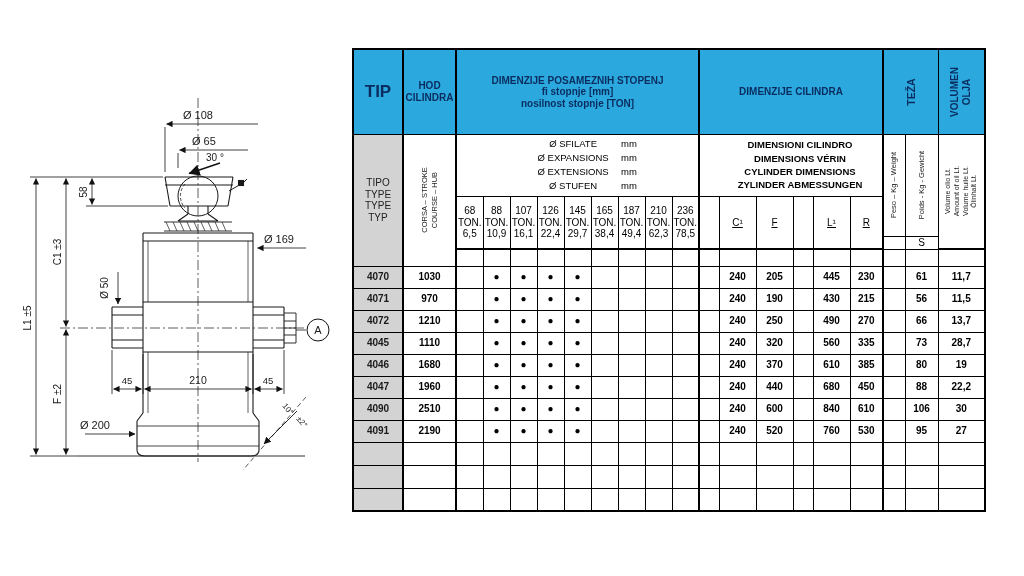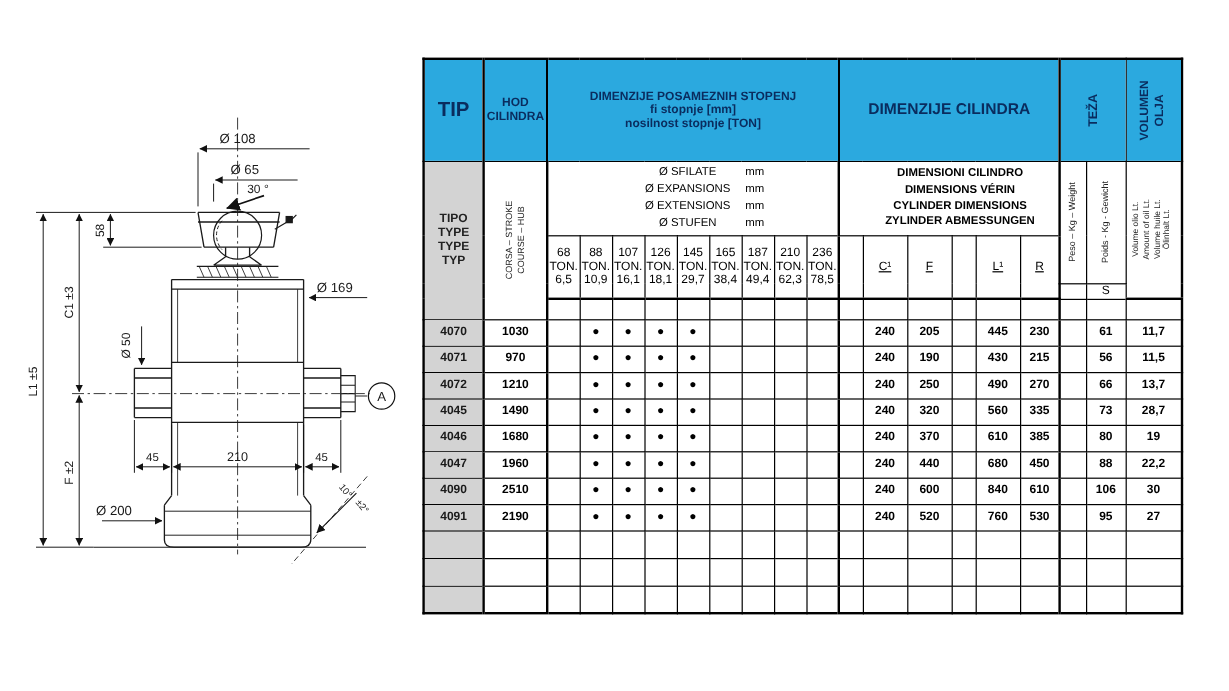--- a/index.html
+++ b/index.html
@@ -25,21 +25,21 @@
   .h4 td{border-bottom-width:2px;}
   .h5{height:17px;}
   .h5 td{border-bottom-width:2px;}
   .hb2{border-bottom-width:2px !important;}
   .br2{border-right-width:2px !important;}
   tbody tr{height:22px;}
   tr.empty-row{height:23px;}
 
   .t-title{font-size:10.5px;line-height:2.0;}
   .hod{font-size:7.5px;line-height:1.3;}
-  .tipo{font-size:12px;font-weight:bold;line-height:1.3;color:#222;}
+  .tipo{font-size:12px;font-weight:normal;line-height:1.3;color:#222;}
   .rotbox{position:absolute;left:50%;top:50%;transform:translate(-50%,-50%) rotate(-90deg);
           white-space:nowrap;text-align:center;}
   .corsa{font-size:7.5px;line-height:1.35;color:#222;}
   .wsub{font-size:7.5px;color:#222;}
   .vsub{font-size:7px;line-height:1.25;color:#222;}
   .vol-title{font-size:10px;line-height:1.2;}
   .dia-block{text-align:left;}
   .dia-block .ln{padding-left:7px;font-size:9.5px;line-height:1.45;white-space:nowrap;}
   .dia-block .nm{display:inline-block;width:96px;}
   .dims-block{text-align:left;}
@@ -194,21 +194,21 @@
       <td class="cyan br2" style="font-size:17px">TIP</td>
       <td class="cyan br2 hod">
         <div>HOD</div>
         <div>CILINDRA</div>
       </td>
       <td class="cyan br2 t-title" colspan="9">
         <div>DIMENZIJE POSAMEZNIH STOPENJ</div>
         <div>fi stopnje [mm]</div>
         <div>nosilnost stopnje [TON]</div>
       </td>
-      <td class="cyan br2" colspan="6" style="font-size:13px">DIMENZIJE CILINDRA</td>
+      <td class="cyan br2" colspan="6" style="font-size:10px">DIMENZIJE CILINDRA</td>
       <td class="cyan" colspan="2">
         <div class="rotbox" style="font-size:10.5px">TEŽA</div>
       </td>
       <td class="cyan">
         <div class="rotbox vol-title">
           <div>VOLUMEN</div>
           <div>OLJA</div>
         </div>
       </td>
     </tr>
@@ -264,21 +264,21 @@
           <div>10,9</div>
         </td>
         <td class="ton hb2" rowspan="2">
           <div>107</div>
           <div>TON.</div>
           <div>16,1</div>
         </td>
         <td class="ton hb2" rowspan="2">
           <div>126</div>
           <div>TON.</div>
-          <div>18,1</div>
+          <div>22,4</div>
         </td>
         <td class="ton hb2" rowspan="2">
           <div>145</div>
           <div>TON.</div>
           <div>29,7</div>
         </td>
         <td class="ton hb2" rowspan="2">
           <div>165</div>
           <div>TON.</div>
           <div>38,4</div>
@@ -393,21 +393,21 @@
         <td class="num">250</td>
         <td></td>
         <td class="num">490</td>
         <td class="num br2">270</td>
         <td></td>
         <td class="num">66</td>
         <td class="num">13,7</td>
       </tr>
       <tr>
         <td class="tipcell gray br2">4045</td>
-        <td class="stroke br2">1490</td>
+        <td class="stroke br2">1110</td>
         <td class="dot"></td>
         <td class="dot">●</td>
         <td class="dot">●</td>
         <td class="dot">●</td>
         <td class="dot">●</td>
         <td class="dot"></td>
         <td class="dot"></td>
         <td class="dot"></td>
         <td class="dot br2"></td>
         <td></td>

